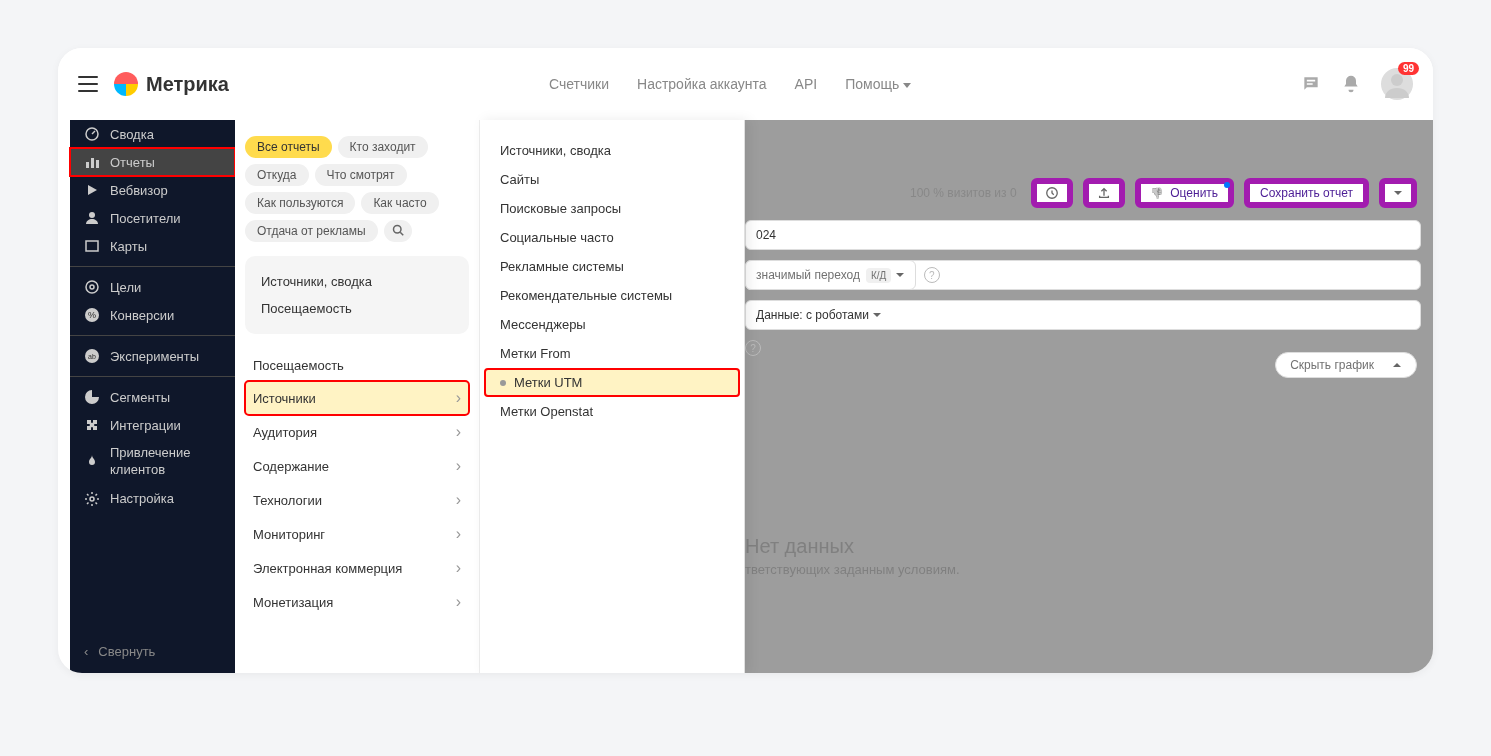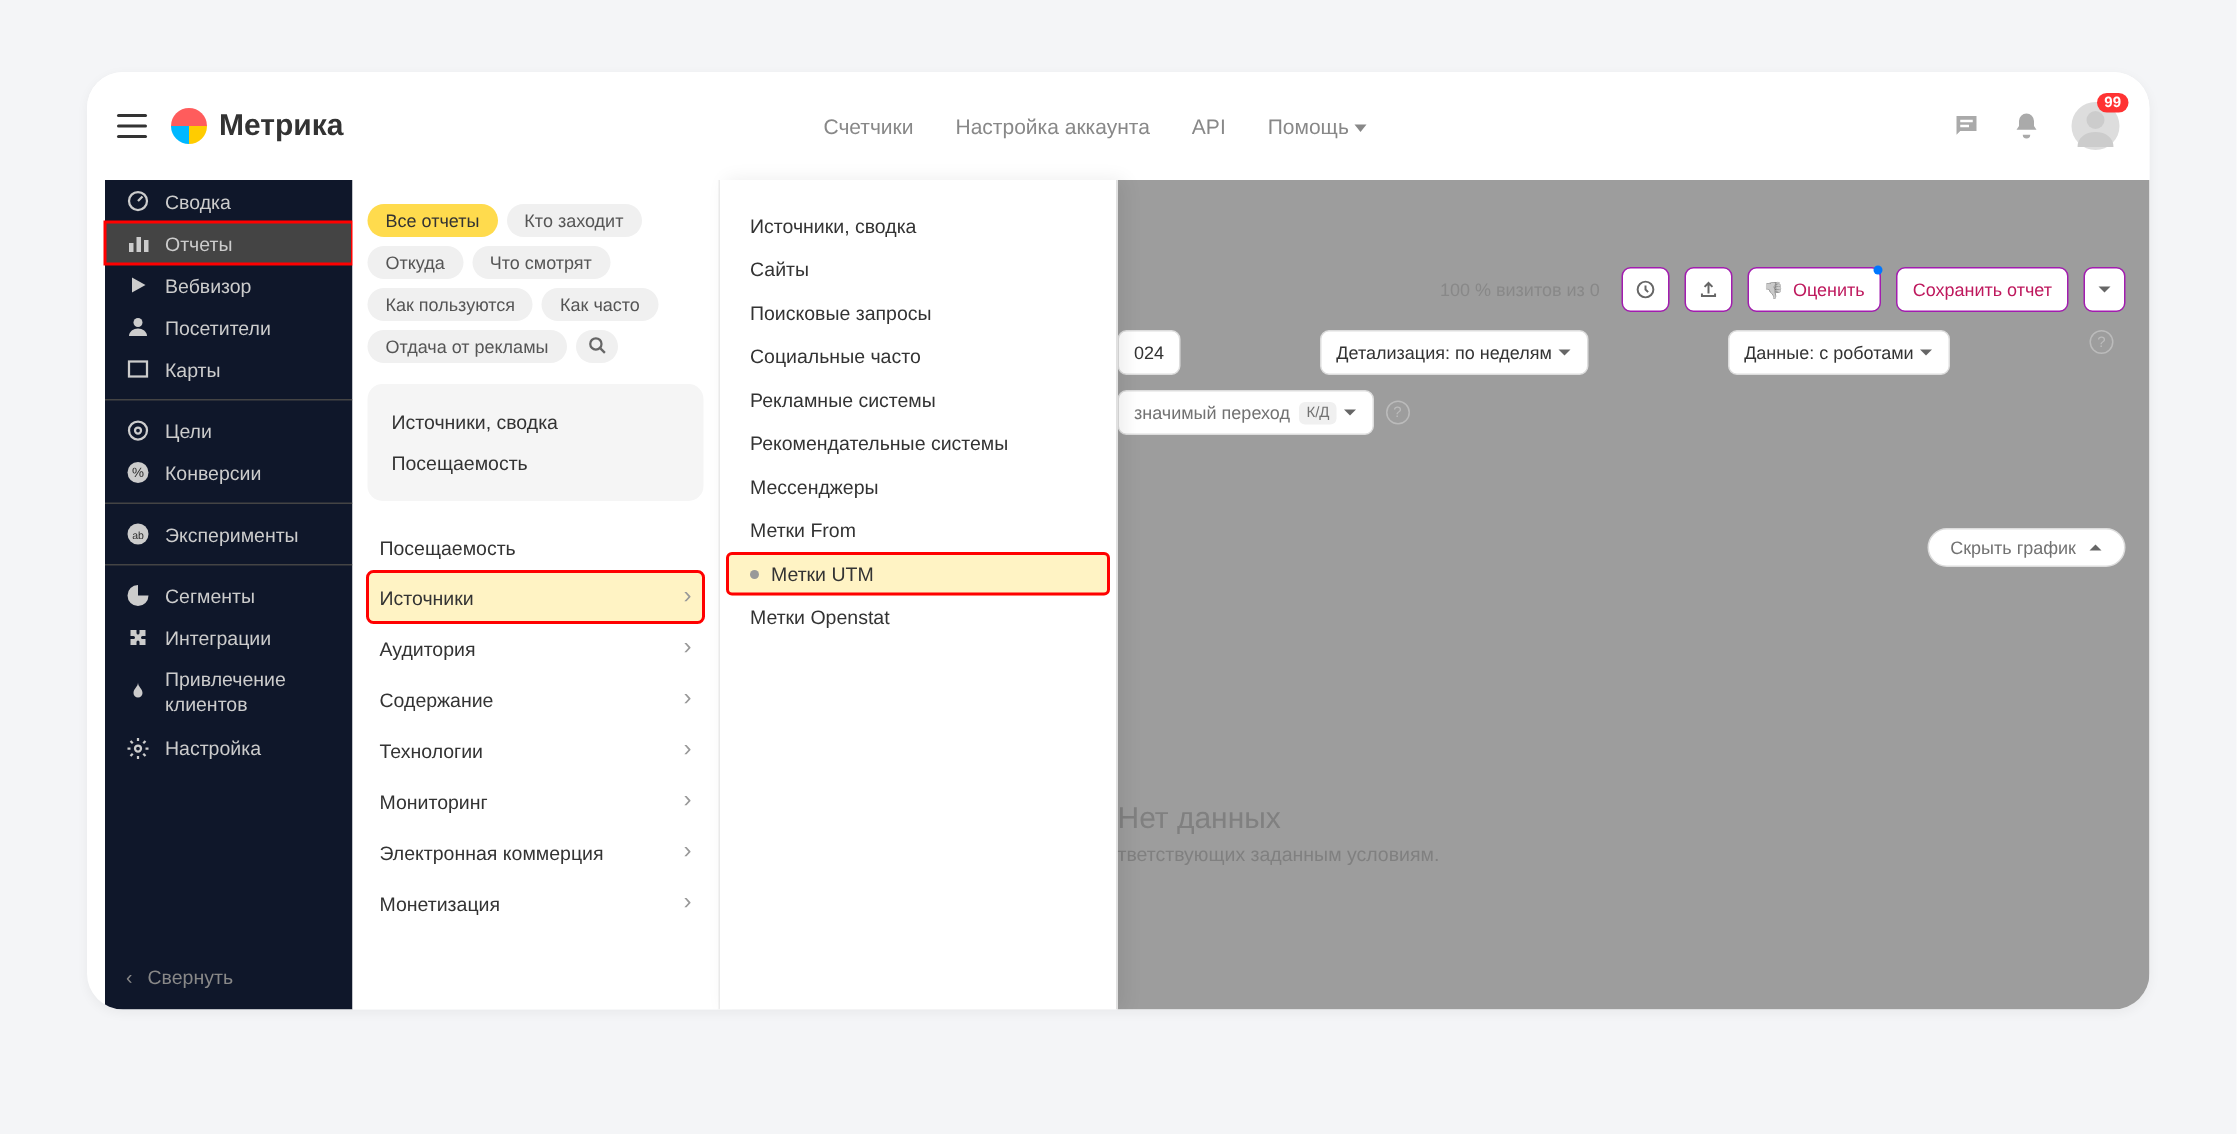--- a/index.html
+++ b/index.html
@@ -49,35 +49,35 @@
     .p2-item { padding: 7px 20px; cursor: pointer; color: #333; display: flex; align-items: center; gap: 8px; }
     .p2-item.highlighted { background: #fff3c4; }
     .p2-item .dot { width: 6px; height: 6px; border-radius: 50%; background: #999; }
     .p2-item.red-box { outline: 2px solid #ff0000; outline-offset: -2px; border-radius: 4px; margin: 0 4px; padding: 7px 16px; }
     
     
     .main-area { flex: 1; background: #9d9d9d; position: relative; color: #727272; }
     .main-overlay { position: absolute; inset: 0; }
     .toolbar-row { position: absolute; top: 58px; right: 16px; display: flex; align-items: center; gap: 10px; }
     .visits-text { color: #888; font-size: 12px; margin-right: 4px; }
-    .tool-btn { background: #fff; border: 1px solid #a21caf; border-radius: 6px; height: 30px; padding: 0 10px; display: inline-flex; align-items: center; font-size: 12px; cursor: pointer; gap: 6px; color: #be185d; }
+    .tool-btn { background: #fff; border: 6px solid #a21caf; border-radius: 6px; height: 30px; padding: 0 10px; display: inline-flex; align-items: center; font-size: 12px; cursor: pointer; gap: 6px; color: #4c1d95; }
     .tool-btn.icon-only { padding: 0 8px; }
     .blue-dot { width: 6px; height: 6px; border-radius: 50%; background: #0077ff; position: absolute; top: -2px; right: -2px; }
     .eval-btn { position: relative; }
     .icon-feedback::before { content: '👎'; filter: grayscale(1); font-size: 11px; }
     
-    .filter-row { position: absolute; top: 100px; left: 0; right: 24px; display: flex; justify-content: space-between; gap: 10px; }
+    .filter-row { position: absolute; top: 100px; left: 0; right: 12px; display: flex; justify-content: center; gap: 10px; flex-direction: column; }
     .filter-box { background: #fff; border: 1px solid #ddd; border-radius: 6px; height: 30px; padding: 0 10px; display: inline-flex; align-items: center; font-size: 12px; color: #333; }
     .qmark { width: 16px; height: 16px; border: 1px solid #bbb; border-radius: 50%; display: inline-flex; align-items: center; justify-content: center; font-size: 10px; color: #bbb; }
     
     .crossing-row { position: absolute; top: 140px; left: 0; display: flex; align-items: center; gap: 8px; }
     .kd-tag { background: #f0f0f0; border-radius: 4px; padding: 2px 5px; font-size: 10px; margin-left: 6px; }
     .crossing-box { background: #fff; border: 1px solid #ddd; border-radius: 6px; height: 30px; padding: 0 10px; display: inline-flex; align-items: center; font-size: 12px; }
     
-    .hide-chart { position: absolute; top: 232px; right: 16px; background: #fff; border: 1px solid #ddd; border-radius: 16px; padding: 5px 14px; font-size: 12px; display: inline-flex; align-items: center; gap: 8px; cursor: pointer; }
+    .hide-chart { position: absolute; top: 232px; right: 16px; background: #fff; border: 1px solid #ddd; border-radius: 16px; padding: 5px 14px; font-size: 12px; display: inline-flex; align-items: center; gap: 18px; cursor: pointer; }
     
     .no-data { position: absolute; top: 415px; left: 0; right: 0; text-align: left; padding-left: 0; }
     .no-data-title { font-size: 20px; color: #808080; margin-bottom: 4px; }
     .no-data-sub { font-size: 13px; color: #808080; }
     
     svg { display: block; }
   </style>
 </head>
 <body>
 

